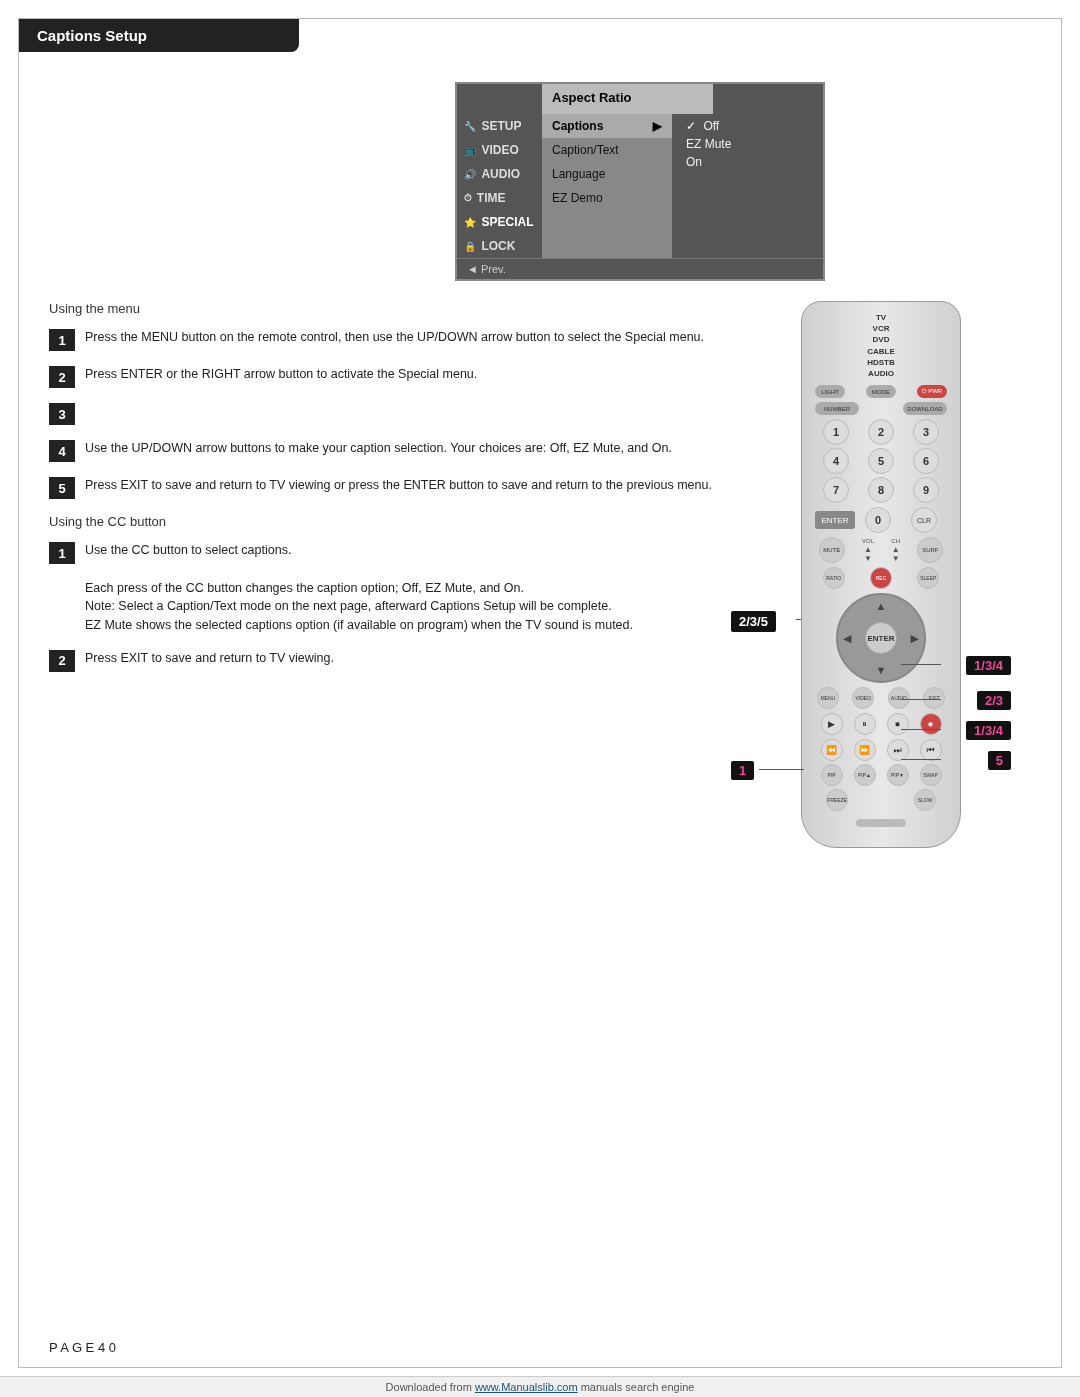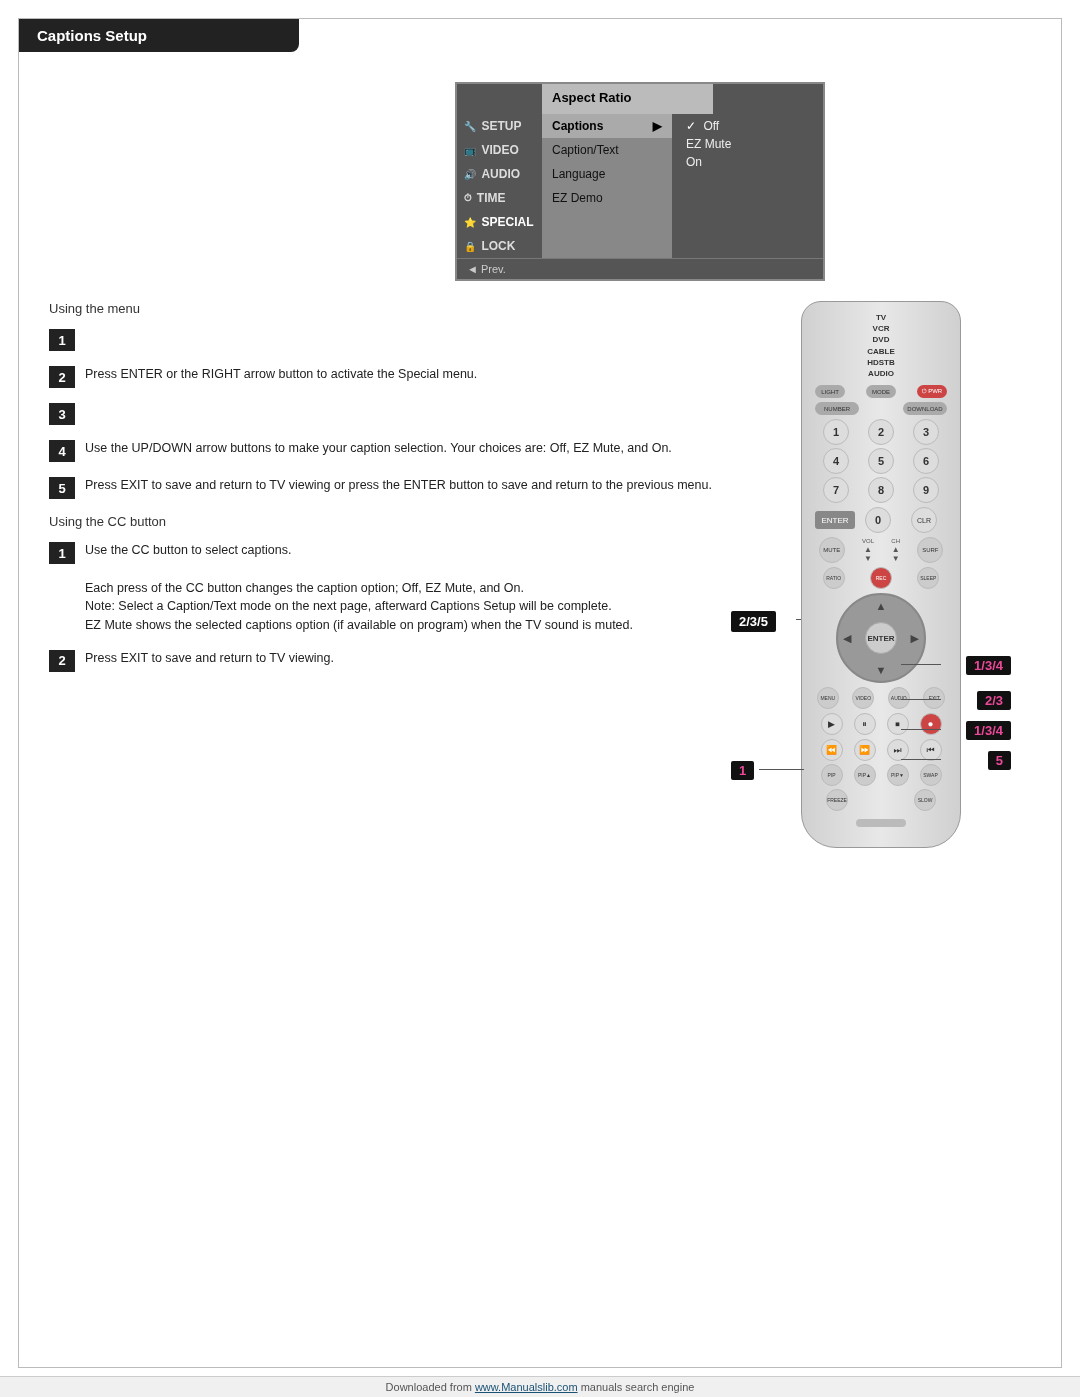--- a/index.html
+++ b/index.html
@@ -535,20 +535,21 @@
     </div>
 
     <div class="main-layout">
 
       <div class="left-col">
 
         <div class="section-title">Using the menu</div>
 
         <div class="step-row">
           <div class="step-badge">1</div>
+          <div class="step-text">Press the MENU button on the remote control, then use the UP/DOWN arrow button to select the Special menu.</div>
         </div>
 
         <div class="step-row">
           <div class="step-badge">2</div>
           <div class="step-text">Press ENTER or the RIGHT arrow button to activate the Special menu.</div>
         </div>
 
         <div class="step-row">
           <div class="step-badge">3</div>
         </div>
@@ -713,18 +714,21 @@
           <div class="ann-label" style="left:0px; top:460px; font-size:13px;">1</div>
           <div style="position:absolute; left:28px; top:468px; width:45px; height:1px; background:#555;"></div>
 
         </div>
       </div>
 
     </div>
 
   </div>
 
+  <div class="page-footer">
+    <span>P A G E  4 0</span>
+  </div>
 
 </div>
 
 <div class="download-bar">
   <span>Downloaded from </span><a href="#">www.Manualslib.com</a><span> manuals search engine</span>
 </div>
 
 </body></html>

